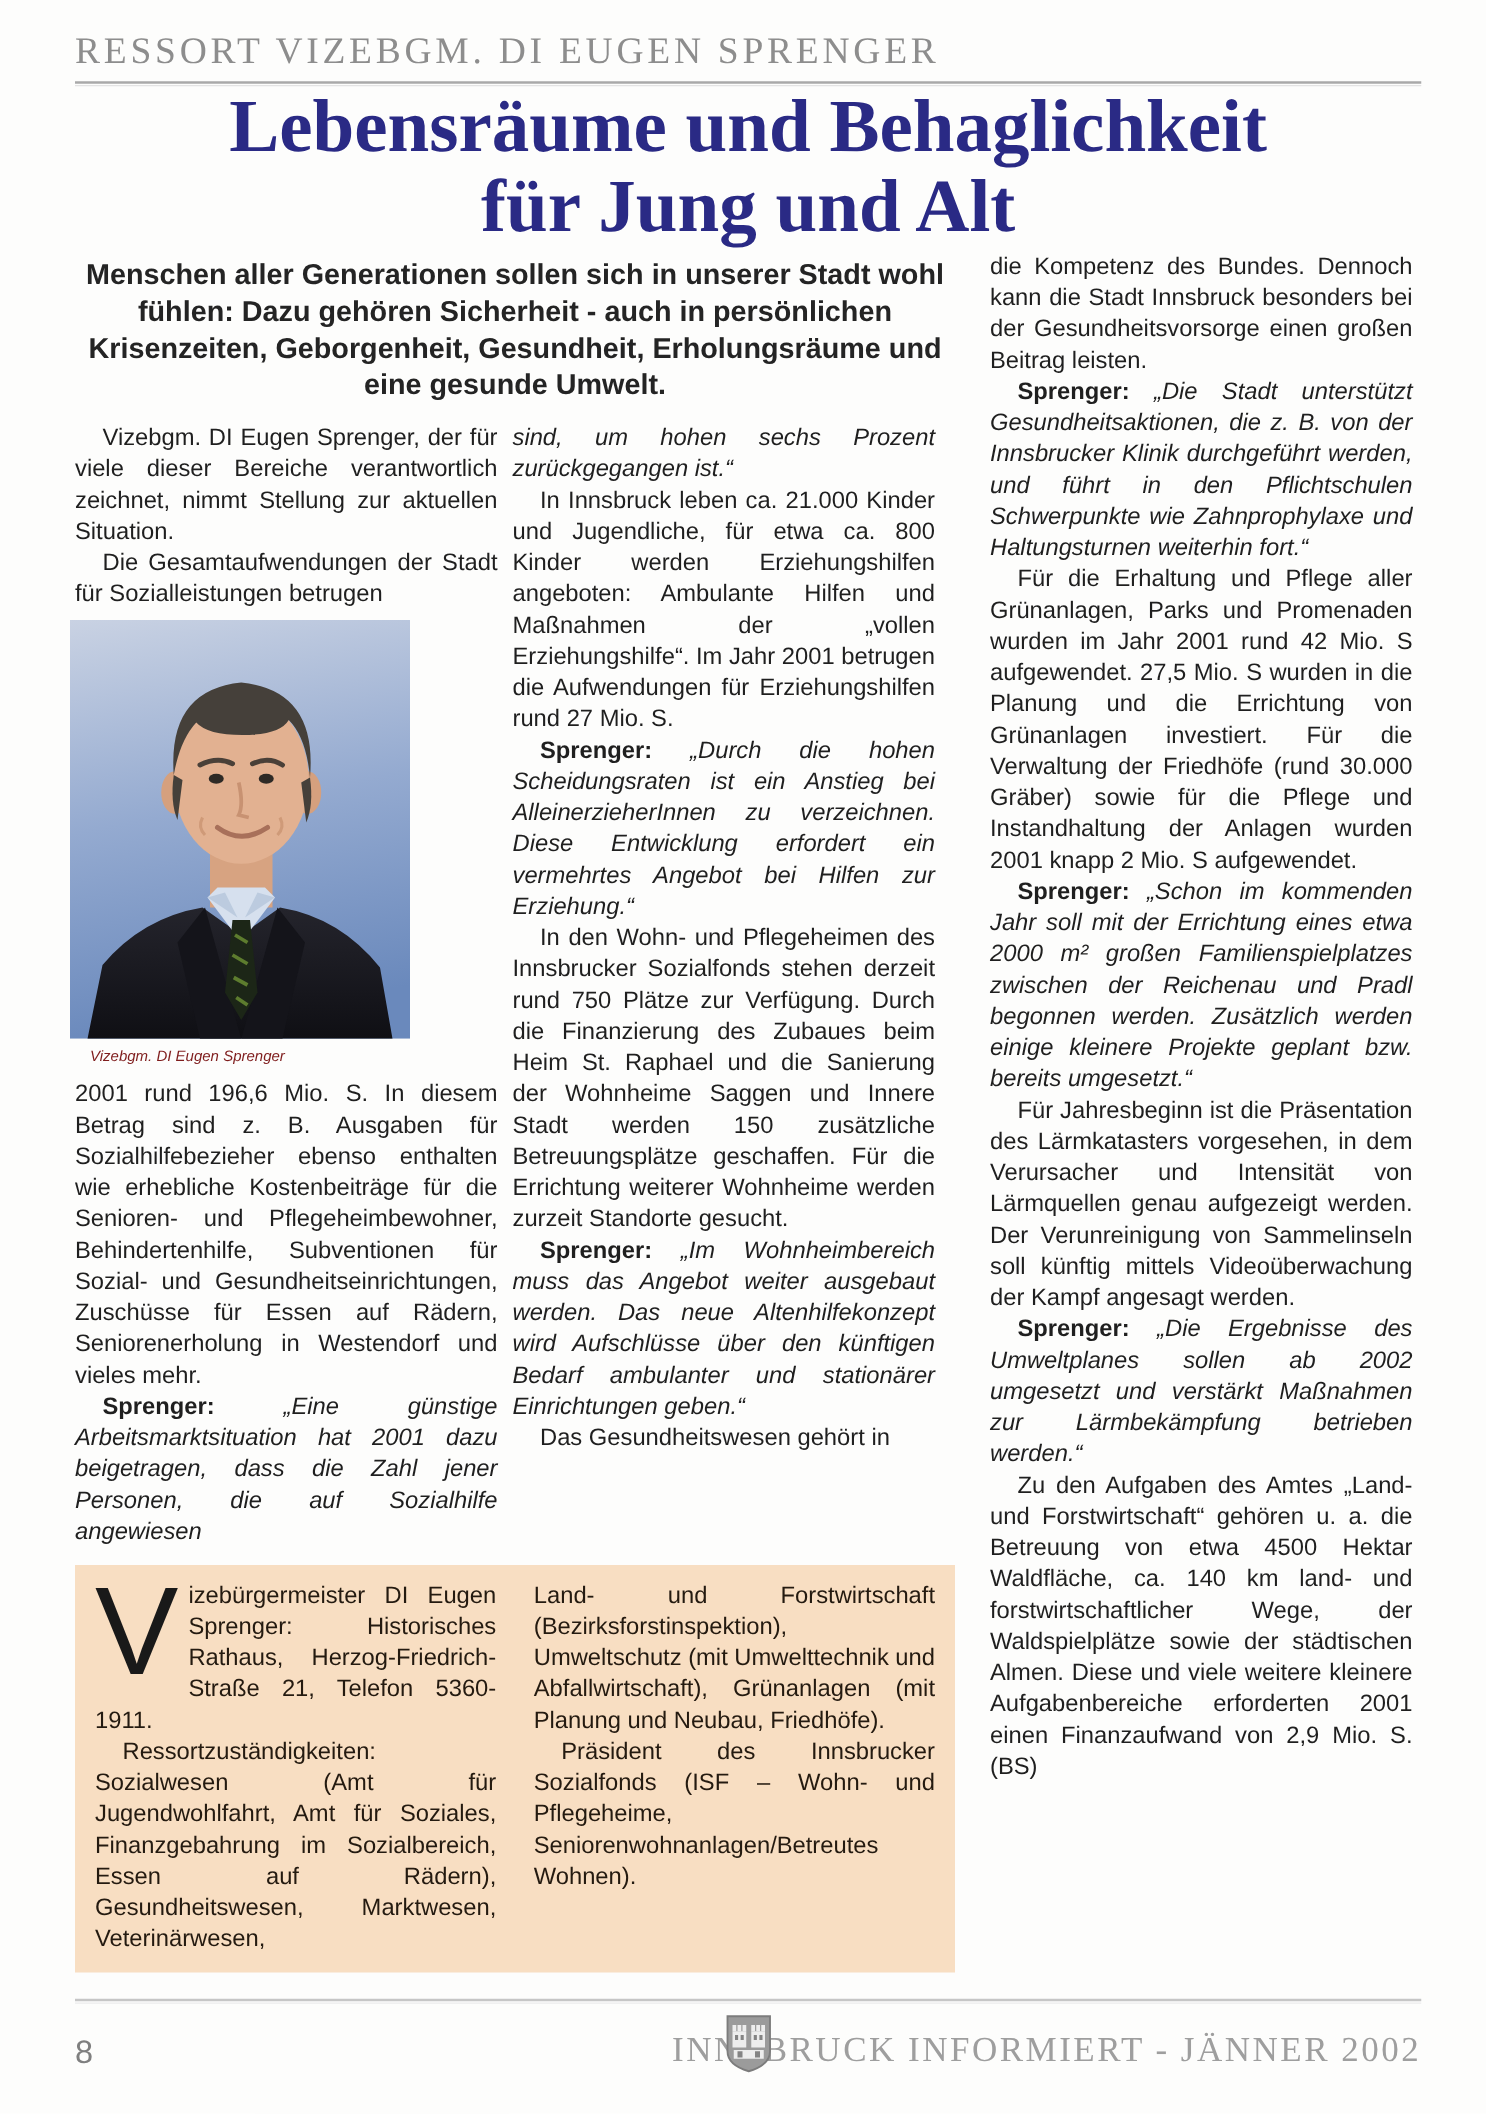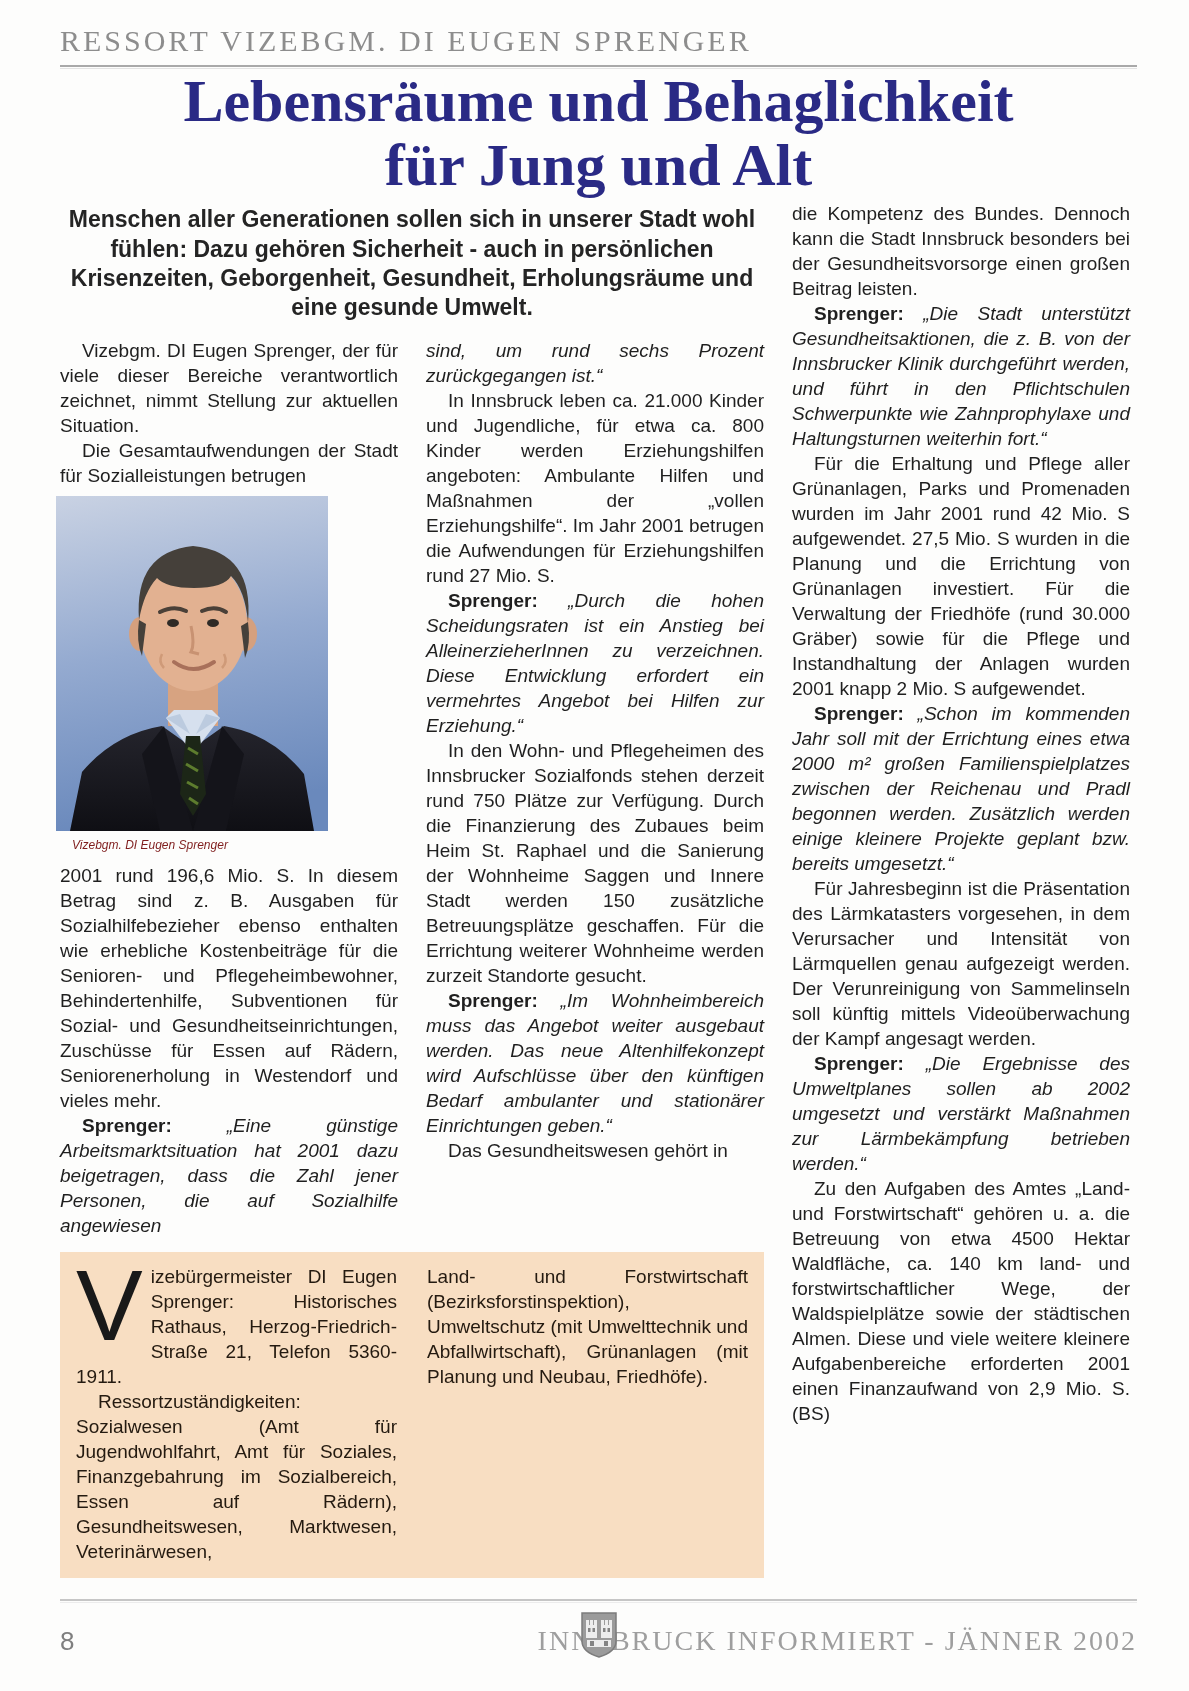--- a/index.html
+++ b/index.html
@@ -22,21 +22,21 @@
   }
   .title span { display:block; }
   
   .main { display:flex; gap:28px; margin-top:4px; }
   .left23 { width:704px; }
   .col3 { width:345px; }
   .lead {
     font-weight:bold; font-size:23px; line-height:1.27; text-align:center;
     color:#242424; margin:4px 2px 16px 2px;
   }
-  .cols { display:flex; gap:28px; }
+  .cols { display:flex; gap:12px; }
   .tcol { width:338px; }
   p.para { text-align:justify; font-size:19px; line-height:25px; color:#1f1f1f; }
   p.indent { text-indent:22px; }
   .b { font-weight:bold; }
   .i { font-style:italic; }
   
   figure.photo { margin:8px 0 0 -4px; width:272px; height:335px; }
   figure.photo svg { display:block; }
   .caption {
     font-style:italic; font-size:12px; color:#7f1d1d;
@@ -132,36 +132,37 @@
           </figure>
           <figcaption class="caption">Vizebgm. DI Eugen Sprenger</figcaption>
 
           <div>
               <p class="para"><span class="">2001 rund 196,6 Mio. S. In diesem Betrag sind z. B. Ausgaben für Sozialhilfebezieher ebenso enthalten wie erhebliche Kostenbeiträge für die Senioren- und Pflegeheimbewohner, Behindertenhilfe, Subventionen für Sozial- und Gesundheitseinrichtungen, Zuschüsse für Essen auf Rädern, Seniorenerholung in Westendorf und vieles mehr.</span></p>
               <p class="para indent"><span class="b">Sprenger: </span><span class="i">„Eine günstige Arbeitsmarktsituation hat 2001 dazu beigetragen, dass die Zahl jener Personen, die auf Sozialhilfe angewiesen</span></p>
             </div>
         </div>
 
         <div class="tcol">
-            <p class="para"><span class="i">sind, um rund sechs Prozent zurückgegangen ist.“</span></p>
+            <p class="para"><span class="i">sind, um hohen sechs Prozent zurückgegangen ist.“</span></p>
             <p class="para indent"><span class="">In Innsbruck leben ca. 21.000 Kinder und Jugendliche, für etwa ca. 800 Kinder werden Erziehungshilfen angeboten: Ambulante Hilfen und Maßnahmen der „vollen Erziehungshilfe“. Im Jahr 2001 betrugen die Aufwendungen für Erziehungshilfen rund 27 Mio. S.</span></p>
             <p class="para indent"><span class="b">Sprenger: </span><span class="i">„Durch die hohen Scheidungsraten ist ein Anstieg bei AlleinerzieherInnen zu verzeichnen. Diese Entwicklung erfordert ein vermehrtes Angebot bei Hilfen zur Erziehung.“</span></p>
             <p class="para indent"><span class="">In den Wohn- und Pflegeheimen des Innsbrucker Sozialfonds stehen derzeit rund 750 Plätze zur Verfügung. Durch die Finanzierung des Zubaues beim Heim St. Raphael und die Sanierung der Wohnheime Saggen und Innere Stadt werden 150 zusätzliche Betreuungsplätze geschaffen. Für die Errichtung weiterer Wohnheime werden zurzeit Standorte gesucht.</span></p>
             <p class="para indent"><span class="b">Sprenger: </span><span class="i">„Im Wohnheimbereich muss das Angebot weiter ausgebaut werden. Das neue Altenhilfekonzept wird Aufschlüsse über den künftigen Bedarf ambulanter und stationärer Einrichtungen geben.“</span></p>
             <p class="para indent"><span class="">Das Gesundheitswesen gehört in</span></p>
           </div>
       </div>
 
       <aside class="infobox">
         <div class="boxcol">
             <p class="para"><span class="dropcap">V</span><span class="">izebürgermeister DI Eugen Sprenger: Historisches Rathaus, Herzog-Friedrich-Straße 21, Telefon 5360-1911.</span></p>
             <p class="para indent"><span class="">Ressortzuständigkeiten: Sozialwesen (Amt für Jugendwohlfahrt, Amt für Soziales, Finanzgebahrung im Sozialbereich, Essen auf Rädern), Gesundheitswesen, Marktwesen, Veterinärwesen,</span></p>
           </div>
         <div class="boxcol">
             <p class="para"><span class="">Land- und Forstwirtschaft (Bezirksforstinspektion), Umweltschutz (mit Umwelttechnik und Abfallwirtschaft), Grünanlagen (mit Planung und Neubau, Friedhöfe).</span></p>
+            <p class="para indent"><span class="">Präsident des Innsbrucker Sozialfonds (ISF – Wohn- und Pflegeheime, Seniorenwohnanlagen/Betreutes Wohnen).</span></p>
           </div>
       </aside>
     </div>
 
     <div class="tcol col3">
         <p class="para"><span class="">die Kompetenz des Bundes. Dennoch kann die Stadt Innsbruck besonders bei der Gesundheitsvorsorge einen großen Beitrag leisten.</span></p>
         <p class="para indent"><span class="b">Sprenger: </span><span class="i">„Die Stadt unterstützt Gesundheitsaktionen, die z. B. von der Innsbrucker Klinik durchgeführt werden, und führt in den Pflichtschulen Schwerpunkte wie Zahnprophylaxe und Haltungsturnen weiterhin fort.“</span></p>
         <p class="para indent"><span class="">Für die Erhaltung und Pflege aller Grünanlagen, Parks und Promenaden wurden im Jahr 2001 rund 42 Mio. S aufgewendet. 27,5 Mio. S wurden in die Planung und die Errichtung von Grünanlagen investiert. Für die Verwaltung der Friedhöfe (rund 30.000 Gräber) sowie für die Pflege und Instandhaltung der Anlagen wurden 2001 knapp 2 Mio. S aufgewendet.</span></p>
         <p class="para indent"><span class="b">Sprenger: </span><span class="i">„Schon im kommenden Jahr soll mit der Errichtung eines etwa 2000 m² großen Familienspielplatzes zwischen der Reichenau und Pradl begonnen werden. Zusätzlich werden einige kleinere Projekte geplant bzw. bereits umgesetzt.“</span></p>
         <p class="para indent"><span class="">Für Jahresbeginn ist die Präsentation des Lärmkatasters vorgesehen, in dem Verursacher und Intensität von Lärmquellen genau aufgezeigt werden. Der Verunreinigung von Sammelinseln soll künftig mittels Videoüberwachung der Kampf angesagt werden.</span></p>

